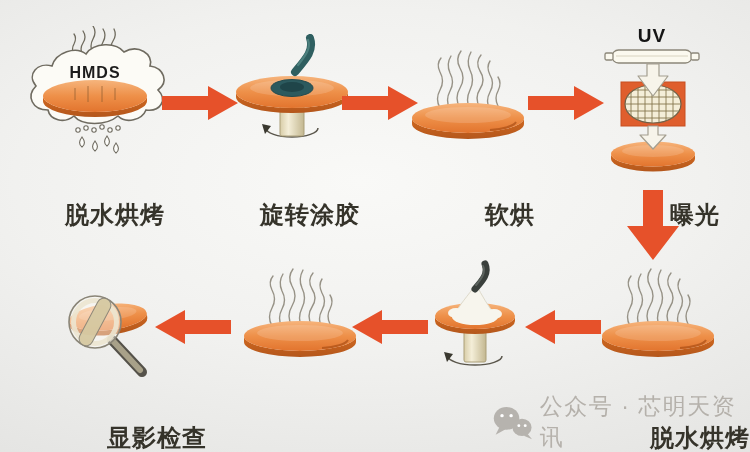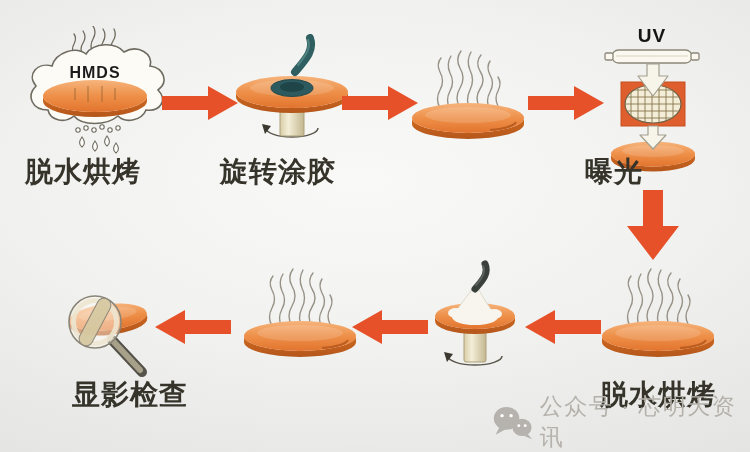--- a/index.html
+++ b/index.html
@@ -4,22 +4,22 @@
 <style>
   html,body{margin:0;padding:0;}
   .canvas{
     position:relative;width:750px;height:452px;overflow:hidden;
     background:radial-gradient(115% 95% at 48% 40%, #f9f9f7 0%, #f1f1ef 40%, #e5e5e3 75%, #dbdbd9 100%);
     font-family:"Liberation Sans", sans-serif;
   }
   .station{position:absolute;}
   .arrow{position:absolute;}
   .step-label{
-    position:absolute;font-size:28px;font-weight:600;color:#35332a;
-    text-align:left;letter-spacing:1px;line-height:1.1;
+    position:absolute;font-size:24px;font-weight:600;color:#35332a;
+    text-align:right;letter-spacing:1px;line-height:1.1;margin-top:45px;
   }
   .st1{left:20px;top:26px}
   .st2{left:222px;top:34px}
   .st3{left:408px;top:28px}
   .st4{left:602px;top:20px}
   .st5{left:598px;top:246px}
   .st6{left:400px;top:258px}
   .st7{left:240px;top:246px}
   .st8{left:50px;top:290px}
   .l1{left:25px;top:157px;width:140px}
@@ -142,20 +142,21 @@
         <path d="M72,80 q-6,-10 0,-19 q6,-9 0,-18 q-5,-9 1,-16"></path>
         <path d="M82,82 q-5,-9 0,-18 q5,-9 0,-17 q-4,-8 0,-14"></path>
         <path d="M90,78 q-4,-8 0,-15 q4,-8 0,-14"></path>
       </g>
       <path d="M4,90 a56,15 0 0 0 112,0 l0,6 a56,15 0 0 1 -112,0 z" fill="url(#gradRim)"></path>
       <ellipse cx="60" cy="90" rx="56" ry="15" fill="url(#gradWafer)"></ellipse>
       <ellipse cx="60" cy="87" rx="43" ry="8" fill="#ffffff" opacity="0.15"></ellipse>
       <path d="M82,102 a34,10 0 0 0 26,-8" stroke="#aa4f15" stroke-width="2" fill="none" opacity="0.7"></path>
     </svg>
   </div>
+  <div class="step-label l3">软烘</div>
 
   <svg class="arrow a3" width="76" height="38" viewBox="0 0 76 38">
     <polygon points="0,12 46,12 46,2 76,19 46,36 46,26 0,26" fill="#e6512a"></polygon>
   </svg>
 
   
   <div class="station st4">
     <svg width="100" height="152" viewBox="0 0 100 152">
       <text x="50" y="22" text-anchor="middle" font-size="19" font-weight="700" fill="#151515" letter-spacing="1">UV</text>
       <g fill="#fbf9ef" stroke="#8c8779" stroke-width="1.3">

